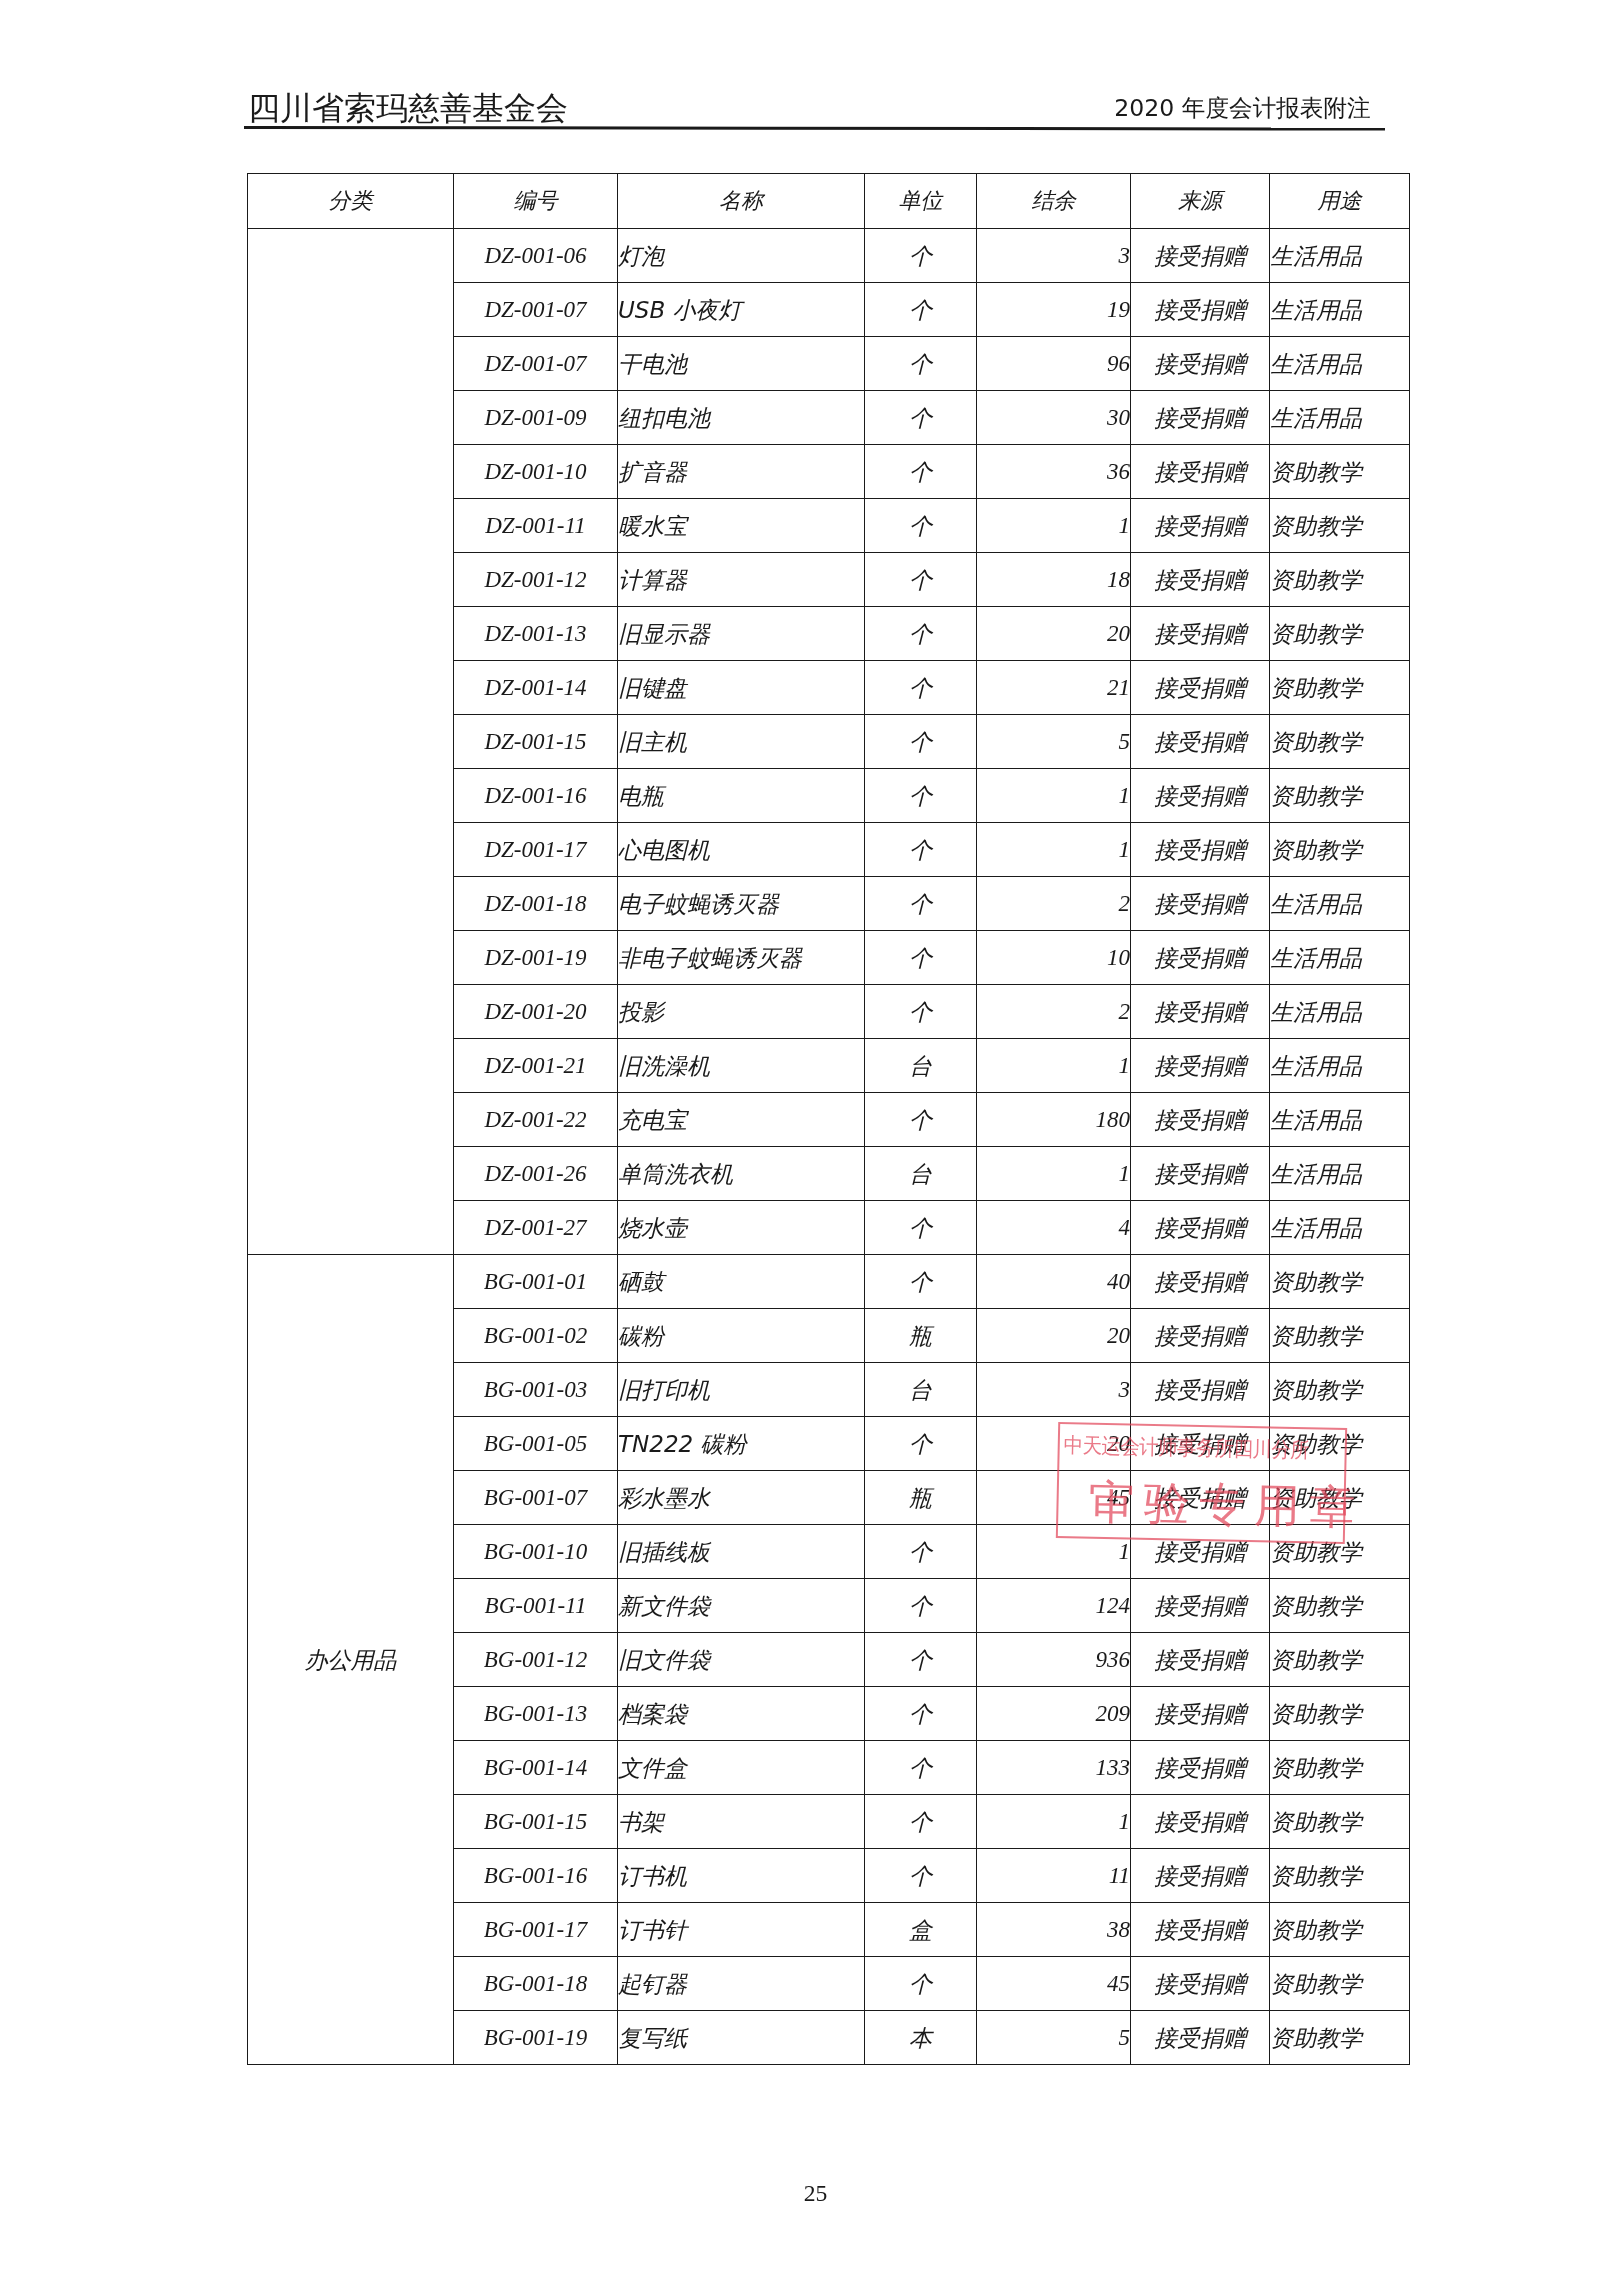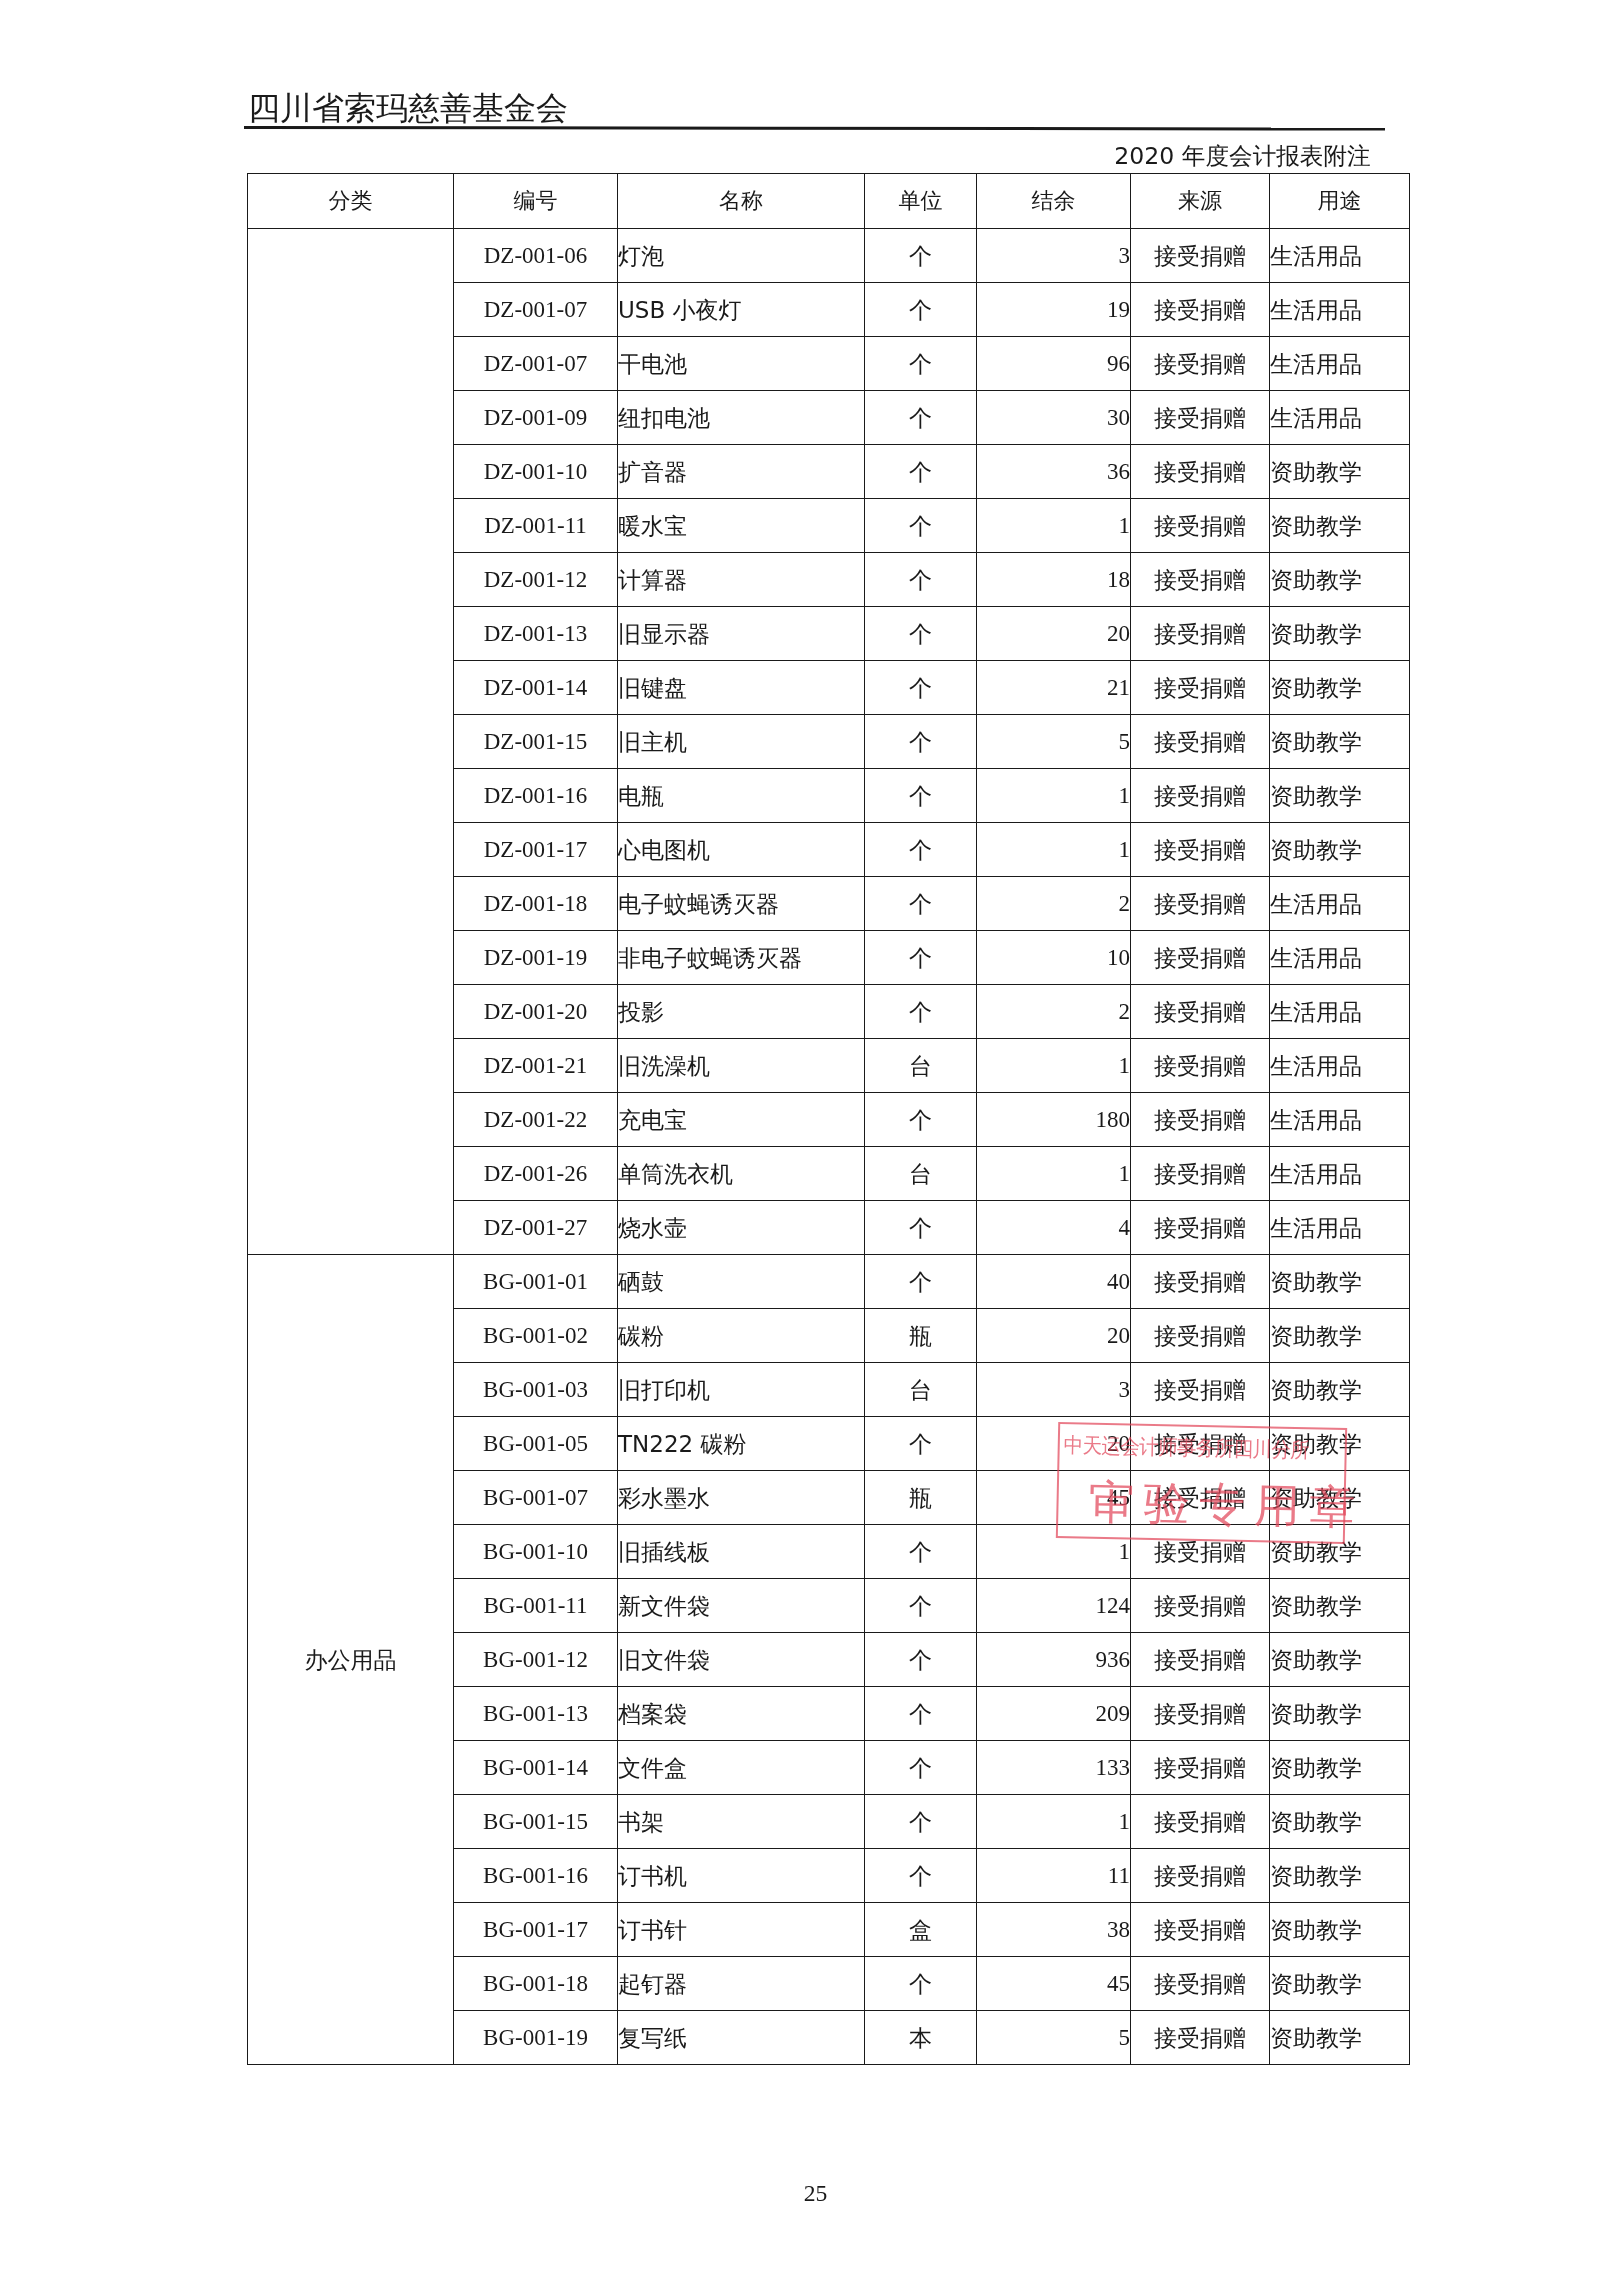--- a/index.html
+++ b/index.html
@@ -12,32 +12,32 @@
     position: absolute; left: 244px; top: 92px; width: 1141px; height: 37px;
   }
   .page-header .org {
     position: absolute; left: 3.9px; top: 2.6px;
     font-family: "DejaVu Sans", "Liberation Sans", sans-serif;
     font-size: 32px; letter-spacing: 0px; line-height: 26px;
   }
   .page-header .doc-title {
     position: absolute; right: 14.4px; top: 2.6px;
     font-family: "DejaVu Sans", "Liberation Sans", sans-serif;
-    font-size: 23.6px; line-height: 26px; margin-top: 48px;
+    font-size: 23.6px; line-height: 26px;
   }
   .page-header .rule {
     position: absolute; left: 0; right: 0; top: 34px; height: 2.6px;
     background: #1a1a1a; transform: rotate(0.08deg); transform-origin: left center;
   }
 
   .table-wrap {
     position: absolute; left: 247px; top: 173px; width: 1163px;
   }
   table.inv {
-    border-collapse: collapse; width: 1163px; table-layout: fixed;
+    border-collapse: collapse; width: 1163px; table-layout: fixed; font-style: italic;
   }
   table.inv th, table.inv td {
     border: 1.6px solid #1a1a1a;
     height: 53px; padding: 0;
     font-size: 23px; line-height: 26px;
     vertical-align: middle; white-space: nowrap; overflow: hidden;
     font-weight: normal;
   }
   table.inv thead th { height: 54px; text-align: center;
     font-family: "DejaVu Sans", "Liberation Sans", sans-serif; font-size: 22px; }

